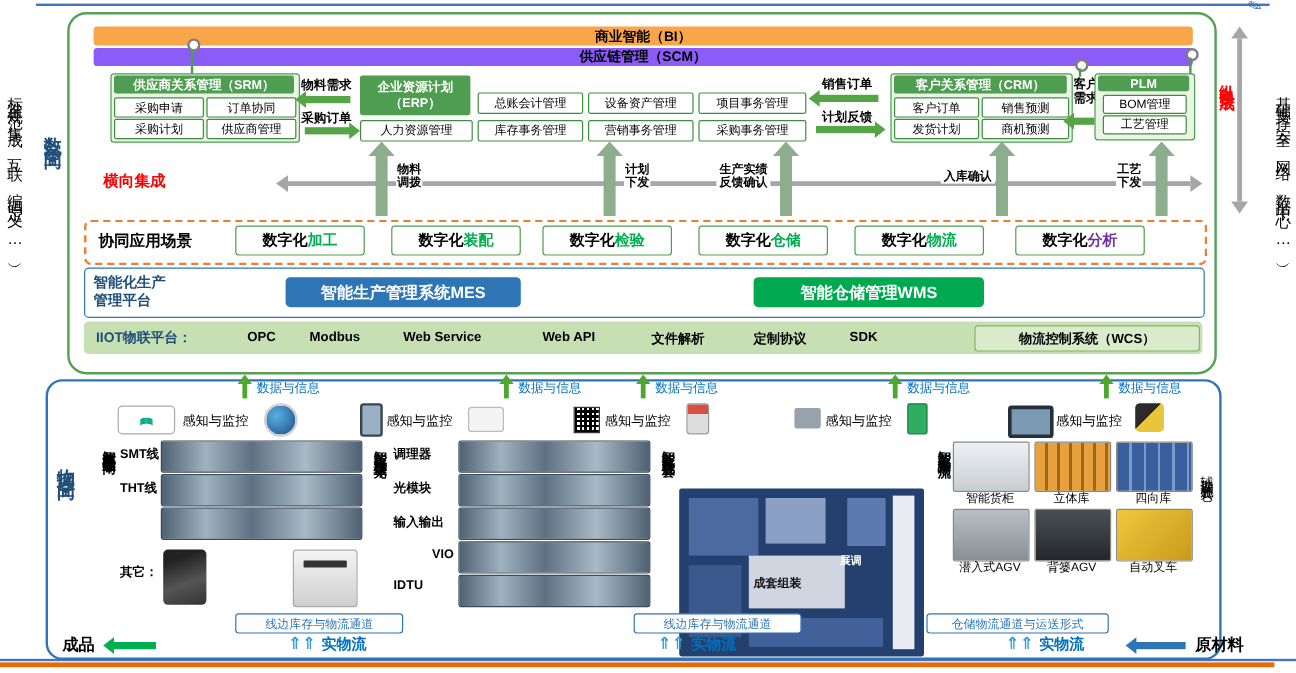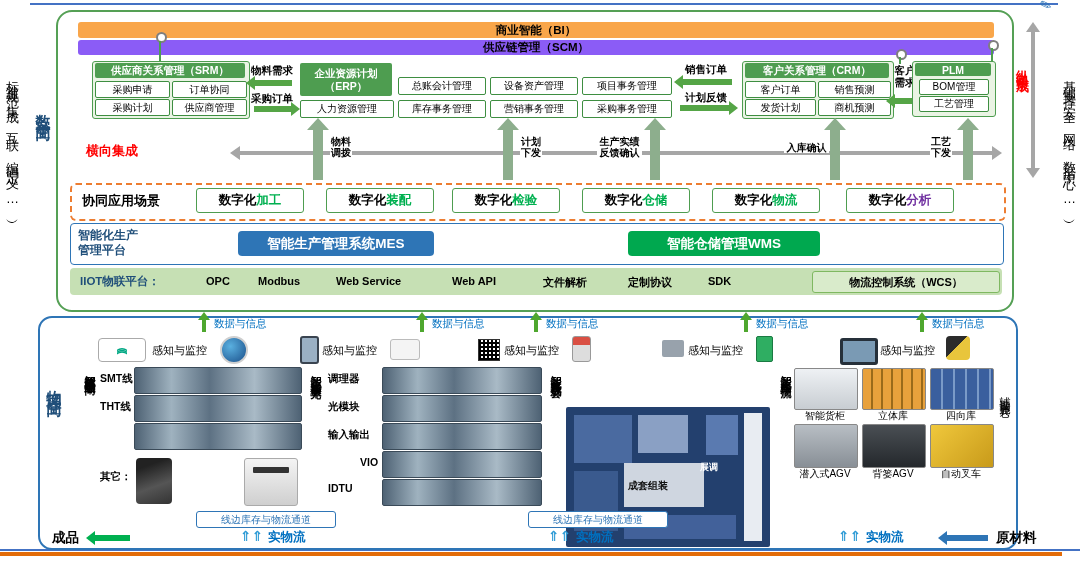--- a/index.html
+++ b/index.html
@@ -255,20 +255,21 @@
   <div class="cap4" style="left:930px;top:410px;width:62px;">四向库</div>
   <div class="ph4" style="left:794px;top:424px;width:62px;height:42px;background:linear-gradient(#B8BEC4,#888F96);"></div>
   <div class="ph4" style="left:862px;top:424px;width:62px;height:42px;background:linear-gradient(#4A4F54,#24282C);"></div>
   <div class="ph4" style="left:930px;top:424px;width:62px;height:42px;background:linear-gradient(135deg,#F0C83C,#C89A1A);"></div>
   <div class="cap4" style="left:794px;top:468px;width:62px;">潜入式AGV</div>
   <div class="cap4" style="left:862px;top:468px;width:62px;">背篓AGV</div>
   <div class="cap4" style="left:930px;top:468px;width:62px;">自动叉车</div>
 
   <div class="chan" style="left:196px;top:511px;width:138px;">线边库存与物流通道</div>
   <div class="chan" style="left:528px;top:511px;width:138px;">线边库存与物流通道</div>
+  <div class="chan" style="left:772px;top:511px;width:150px;">仓储物流通道与运送形式</div>
 
   <div class="abs" style="left:240px;top:528px;font-size:14px;color:#2E9BD6;font-weight:bold;">⇑⇑</div>
   <div class="abs" style="left:268px;top:529px;font-size:12.5px;font-weight:bold;color:#0070C0;">实物流</div>
   <div class="abs" style="left:548px;top:528px;font-size:14px;color:#2E9BD6;font-weight:bold;">⇑⇑</div>
   <div class="abs" style="left:576px;top:529px;font-size:12.5px;font-weight:bold;color:#0070C0;">实物流</div>
   <div class="abs" style="left:838px;top:528px;font-size:14px;color:#2E9BD6;font-weight:bold;">⇑⇑</div>
   <div class="abs" style="left:866px;top:529px;font-size:12.5px;font-weight:bold;color:#0070C0;">实物流</div>
 
   <div class="abs" style="left:52px;top:529px;font-size:13.5px;font-weight:bold;">成品</div>
   <div class="abs ar-l" style="left:94px;top:535px;width:36px;color:#00B050;"></div>

